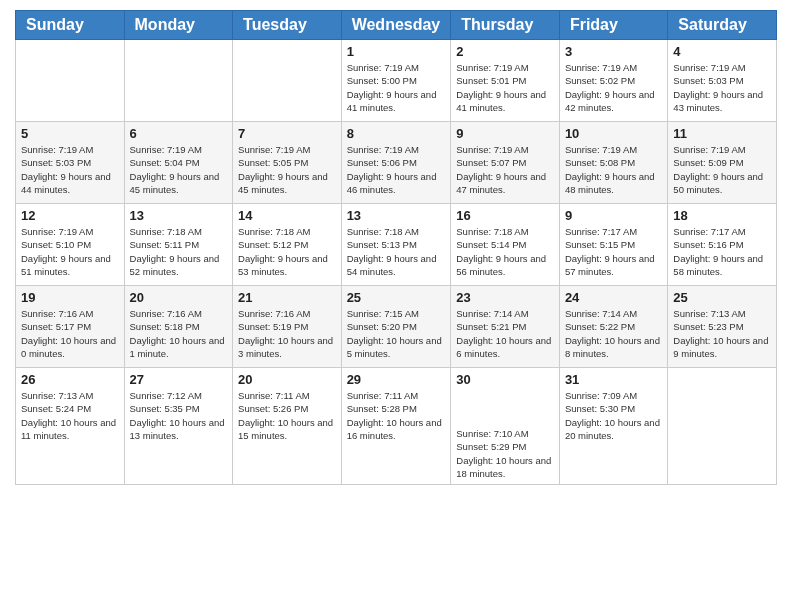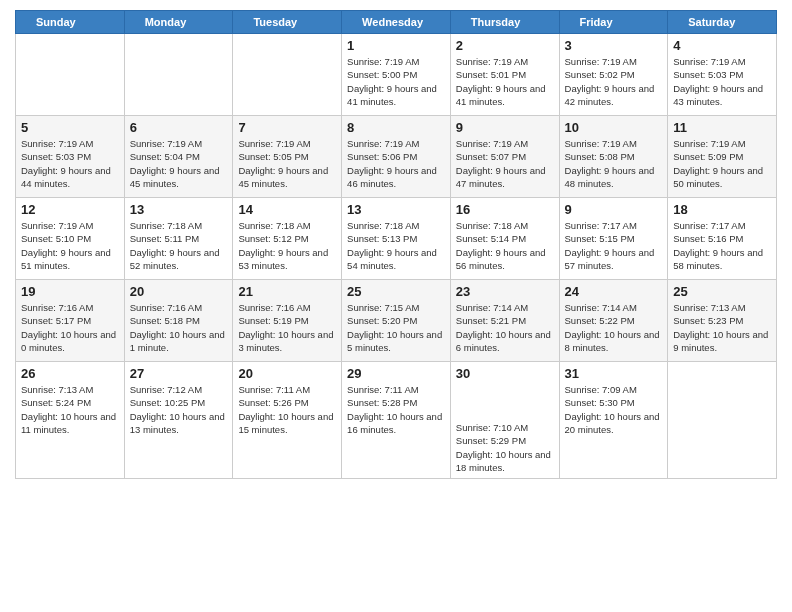--- a/index.html
+++ b/index.html
@@ -52,22 +52,22 @@
     }
     .calendar {
       width: 100%;
       border-collapse: collapse;
       border: 1px solid #ccc;
     }
     .calendar th {
       background-color: #3a7fc1;
       color: #fff;
       text-align: left;
-      padding: 5px 20px;
-      font-size: 11px;
+      padding: 5px 10px;
+      font-size: 16px;
       font-weight: bold;
       border: 1px solid #2a6aaa;
     }
     .calendar td {
       border: 1px solid #ccc;
       vertical-align: top;
       padding: 4px 5px;
       width: calc(100% / 7);
       height: 82px;
       background: #fff;
@@ -273,21 +273,21 @@
         <tr>
           <td>
             <span class="day-number">26</span>
             <div class="day-info" style="white-space: pre-line;">Sunrise: 7:13 AM
 Sunset: 5:24 PM
 Daylight: 10 hours and 11 minutes.</div>
           </td>
           <td>
             <span class="day-number">27</span>
             <div class="day-info" style="white-space: pre-line;">Sunrise: 7:12 AM
-Sunset: 10:25 PM
+Sunset: 5:35 PM
 Daylight: 10 hours and 13 minutes.</div>
           </td>
           <td>
             <span class="day-number">20</span>
             <div class="day-info" style="white-space: pre-line;">Sunrise: 7:11 AM
 Sunset: 5:26 PM
 Daylight: 10 hours and 15 minutes.</div>
           </td>
           <td>
             <span class="day-number">29</span>

